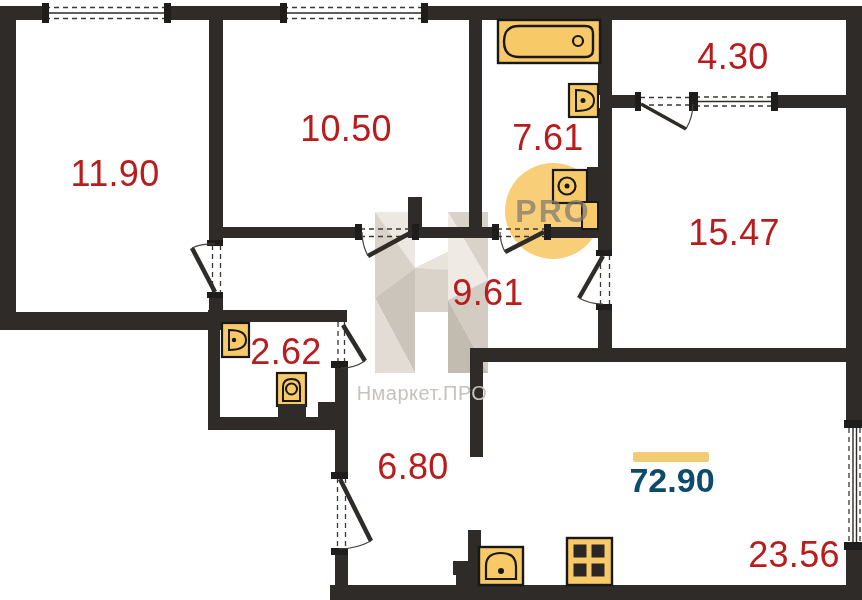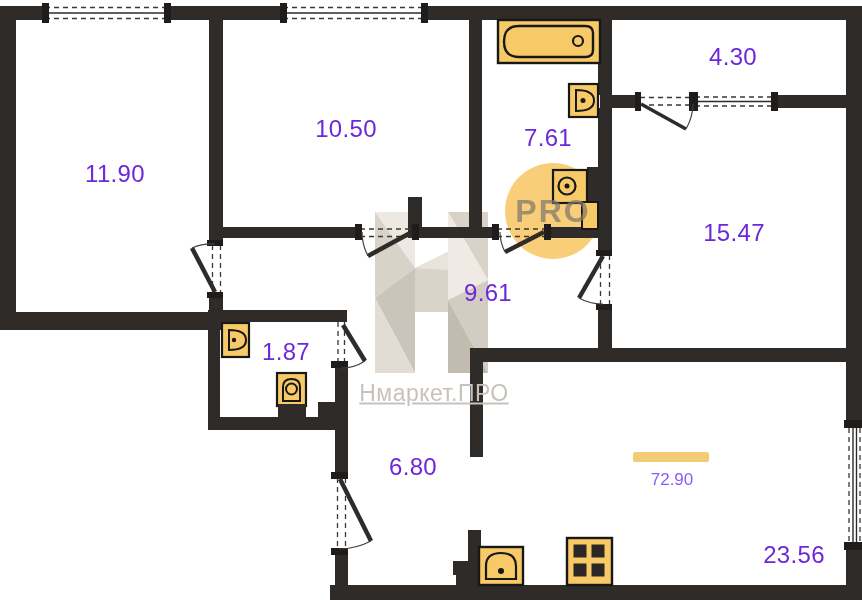--- a/index.html
+++ b/index.html
@@ -1,26 +1,26 @@
 <!DOCTYPE html>
 <html><head>
 <meta charset="utf-8">
 <style>
   html,body{margin:0;padding:0;background:#ffffff;}
   #stage{position:relative;width:862px;height:600px;background:#ffffff;overflow:hidden;
          font-family:"Liberation Sans", sans-serif;}
   #plan-svg{position:absolute;left:0;top:0;}
   .area-label{position:absolute;transform:translate(-50%,-50%);white-space:nowrap;
-              font-size:24px;color:#6d28d9;letter-spacing:0.3px;}
+              font-size:36px;color:#b91c1c;letter-spacing:0.3px;}
   .total-label{position:absolute;transform:translate(-50%,-50%);white-space:nowrap;
-               font-size:17px;font-weight:400;color:#8b5cf6;}
+               font-size:34px;font-weight:700;color:#0c4a6e;}
   .total-bar{position:absolute;left:633px;top:452px;width:76px;height:10px;
              background:#F3CB74;border-radius:2px;}
-  .brand-label{position:absolute;transform:translate(-50%,-50%);left:434px;top:393px;
-               font-size:23px;color:#C7C2BC;letter-spacing:0.5px;text-decoration:underline;}
+  .brand-label{position:absolute;transform:translate(-50%,-50%);left:422px;top:393px;
+               font-size:20px;color:#C7C2BC;letter-spacing:0.5px;}
   .pro-label{position:absolute;transform:translate(-50%,-50%);left:553px;top:211px;
              font-size:32px;font-weight:700;letter-spacing:2px;
              color:rgba(128,121,110,0.72);}
 </style>
 </head>
 <body>
 
 <div id="stage">
 
 <svg id="plan-svg" width="862" height="600" viewBox="0 0 862 600">
@@ -207,21 +207,21 @@
     </g>
   </g>
 </svg>
 
   <div class="area-label" style="left:115px;top:174px">11.90</div>
   <div class="area-label" style="left:346px;top:129px">10.50</div>
   <div class="area-label" style="left:548px;top:138px">7.61</div>
   <div class="area-label" style="left:733px;top:57px">4.30</div>
   <div class="area-label" style="left:734px;top:233px">15.47</div>
   <div class="area-label" style="left:488px;top:293px">9.61</div>
-  <div class="area-label" style="left:286px;top:352px">1.87</div>
+  <div class="area-label" style="left:286px;top:352px">2.62</div>
   <div class="area-label" style="left:413px;top:467px">6.80</div>
   <div class="area-label" style="left:794px;top:555px">23.56</div>
 
   <div class="total-bar"></div>
   <div class="total-label" style="left:672px;top:480px">72.90</div>
 
   <div class="brand-label">Нмаркет.ПРО</div>
   <div class="pro-label">PRO</div>
 </div>
 

